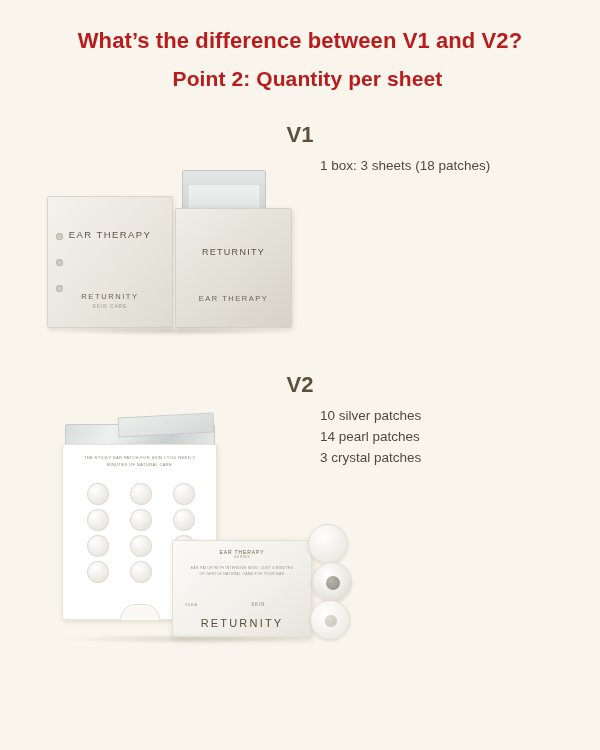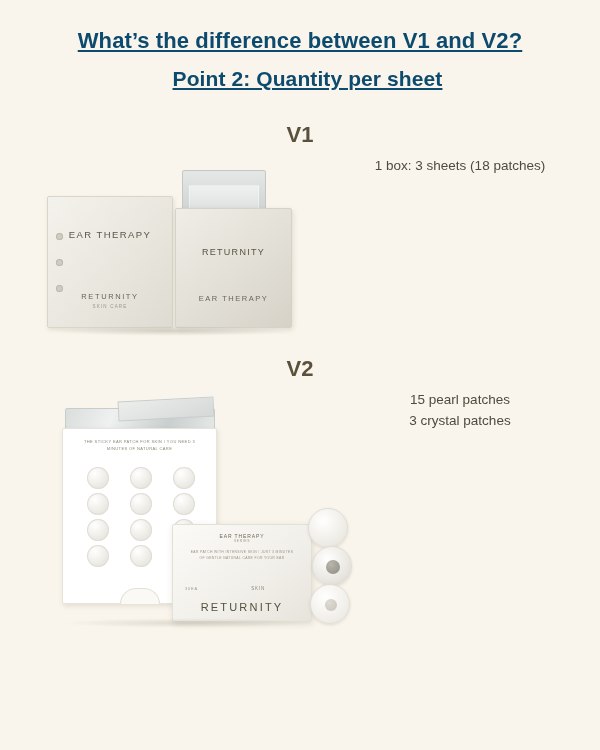--- a/index.html
+++ b/index.html
@@ -13,56 +13,55 @@
   .page {
     position: relative;
     width: 600px;
     height: 750px;
     background: #faf5ec;
   }
 
   
   .headline {
     text-align: center;
-    color: #0c4a6e;
+    color: #b91c1c;
     font-weight: bold;
     letter-spacing: 0.1px;
-    text-decoration: underline;
   }
   .headline.l1 { font-size: 22px; margin-top: 28px; }
   .headline.l2 { font-size: 21px; margin-top: 13px; padding-left: 15px; }
 
   .version-label {
     text-align: center;
     color: #59513c;
     font-weight: bold;
     font-size: 22px;
   }
   #v1-label { margin-top: 31px; }
-  #v2-label { margin-top: 16px; }
+  #v2-label { margin-top: 32px; }
 
   
   .section {
     position: relative;
     width: 600px;
   }
   .section-inner {
     display: flex;
     align-items: flex-start;
     width: 600px;
   }
   .art-col {
     width: 320px;
     position: relative;
     flex: 0 0 320px;
   }
   .text-col {
     flex: 1 1 auto;
     padding-top: 10px;
-    text-align: center;
+    text-align: left;
   }
   .text-col .lead {
     font-size: 13.5px;
     color: #4f4a3f;
     margin-bottom: 22px;
     white-space: nowrap;
   }
   .text-col .item {
     font-size: 13.5px;
     color: #4f4a3f;
@@ -415,19 +414,20 @@
             <div class="disc d3">
                 <span class="core"></span>
               </div>
           </div>
 
           <div class="v2-shadow"></div>
         </div>
       </div>
 
       <div class="text-col">
-        <div class="item">15 pearl patches</div>
+        <div class="item">10 silver patches</div>
+        <div class="item">14 pearl patches</div>
         <div class="item">3 crystal patches</div>
       </div>
     </div>
   </div>
 
 </div>
 
 </body></html>

